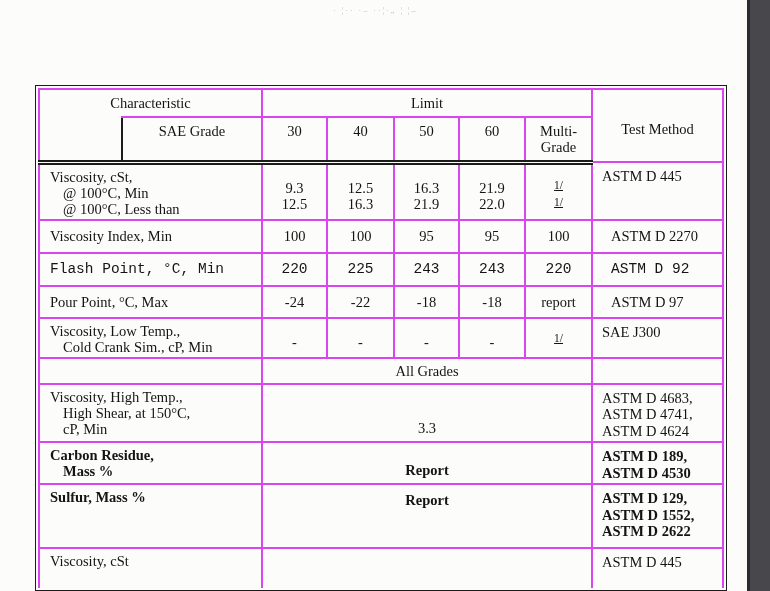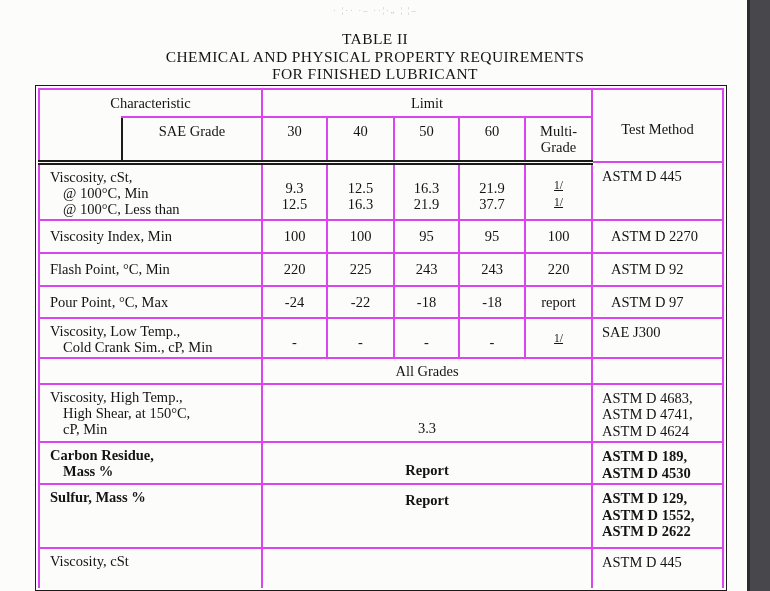--- a/index.html
+++ b/index.html
@@ -48,43 +48,38 @@
   td.val-bot { text-align:center; vertical-align:bottom; padding-bottom:7px; }
   td.test { text-align:left; vertical-align:top; padding:5px 2px 2px 9px; line-height:16.5px; }
   td.test-mid { text-align:left; vertical-align:middle; padding-left:18px; }
   .fnote { font-size:11.5px; text-decoration:underline; line-height:15px; }
   td.merged-center { text-align:center; vertical-align:middle; }
   td.merged-bot { text-align:center; vertical-align:bottom; padding-bottom:5px; }
   td.merged-top { text-align:center; vertical-align:top; padding-top:7px; }
   .bold { font-weight:bold; }
   tr.r-visc td { height:54px; }
   tr.r-vi td { height:33px; }
-  tr.r-fp td { height:33px; }
+  tr.r-fp td { height:33px;font-family:Liberation Mono, monospace; }
   tr.r-pp td { height:32px;border-radius:10px; }
   tr.r-ccs td { height:39px; }
   tr.r-ag td { height:26px; }
   tr.r-hths td { height:48px; }
   tr.r-cr td { height:36px;font-weight:bold; }
   tr.r-s td { height:64px; }
   tr.r-cut td { height:40px; border-bottom:none; vertical-align:top; }
 </style>
 </head>
 <body>
 
 <div class="page">
 
   <div class="scan-band"></div>
 
   <div class="artifact">· ¦·· ·– ··¦·„ ¦ ¦–</div>
 
-  <div class="title-block">
-    <div>TABLE II</div>
-    <div>CHEMICAL AND PHYSICAL PROPERTY REQUIREMENTS</div>
-    <div>FOR FINISHED LUBRICANT</div>
-  </div>
 
   <div class="tbl-wrap">
     <table>
       <colgroup>
         <col style="width:83px">
           <col style="width:140px">
         <col style="width:65px">
           <col style="width:67px">
           <col style="width:65px">
         <col style="width:66px">
@@ -125,21 +120,21 @@
         <td class="val-bot">
           <div>12.5</div>
           <div>16.3</div>
         </td>
         <td class="val-bot">
           <div>16.3</div>
           <div>21.9</div>
         </td>
         <td class="val-bot">
           <div>21.9</div>
-          <div>37.7</div>
+          <div>22.0</div>
         </td>
         <td class="val-bot" style="padding-bottom:9px">
           <div class="fnote" style="display:inline-block">1/</div><br>
           <div class="fnote" style="display:inline-block">1/</div>
         </td>
         <td class="test">ASTM D 445</td>
       </tr>
 
       <tr class="r-vi">
         <td colspan="2" class="lbl-mid">Viscosity Index, Min</td>

